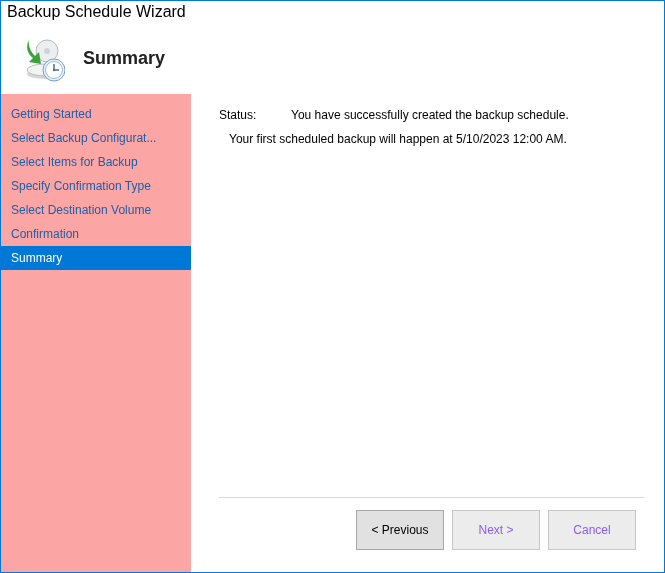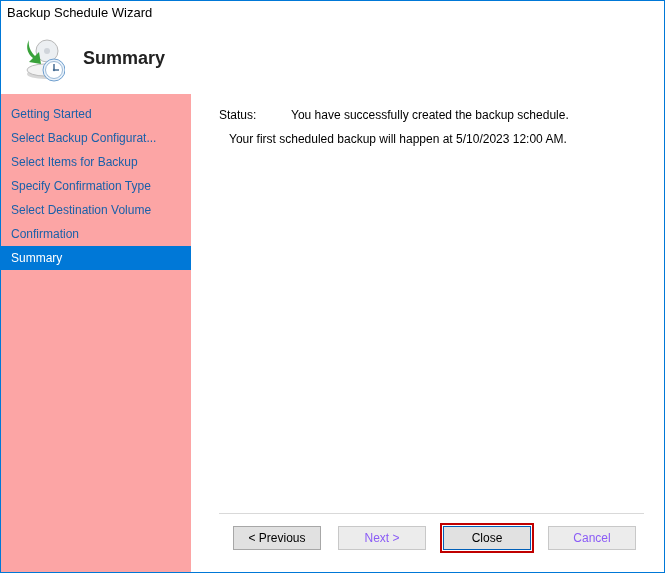--- a/index.html
+++ b/index.html
@@ -16,21 +16,21 @@
     border: 1px solid #0078d7;
     display: flex;
     flex-direction: column;
     background: #fff;
   }
   .titlebar {
     height: 22px;
     display: flex;
     align-items: center;
     padding: 0 6px;
-    font-size: 13px;
+    font-size: 16px;
     color: #000;
     background: #fff;
   }
   .header {
     height: 70px;
     display: flex;
     align-items: center;
     padding-left: 16px;
     gap: 18px;
     background: #fff;
@@ -96,27 +96,26 @@
     margin-bottom: 12px;
   }
   .buttons {
     display: flex;
     justify-content: flex-end;
     gap: 8px;
     padding: 0 8px 12px 0;
   }
   .btn {
     width: 88px;
-    height: 24px;
+    height: 40px;
     font: inherit;
     border: 1px solid #a7a7a7;
     background: #e1e1e1;
     color: #000;
     cursor: pointer;
-    margin-left: 9px;
   }
   .btn[disabled] {
     color: #8b5cf6;
     background: #ececec;
     border-color: #c8c8c8;
     cursor: default;
   }
   .btn.close-hi {
     border: 1px solid #005fb8;
     outline: 2px solid #c00000;
@@ -168,18 +167,17 @@
         <span>You have successfully created the backup schedule.</span>
       </div>
       <div class="message-row">Your first scheduled backup will happen at 5/10/2023 12:00 AM.</div>
 
       <div class="spacer"></div>
 
       <div class="sep"></div>
       <div class="buttons">
         <button class="btn">&lt; Previous</button>
         <button class="btn" disabled="">Next &gt;</button>
-        <button class="btn close-hi">Close</button>
         <button class="btn" disabled="">Cancel</button>
       </div>
     </div>
   </div>
 </div>
 
 </body></html>

